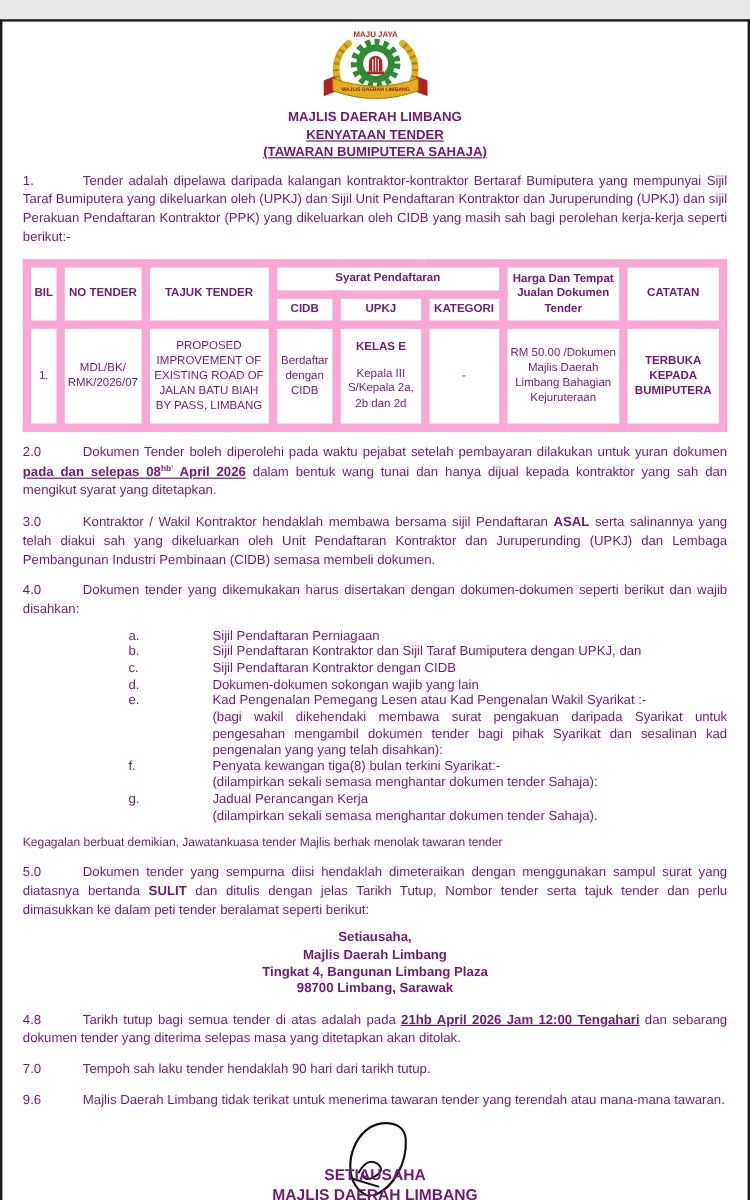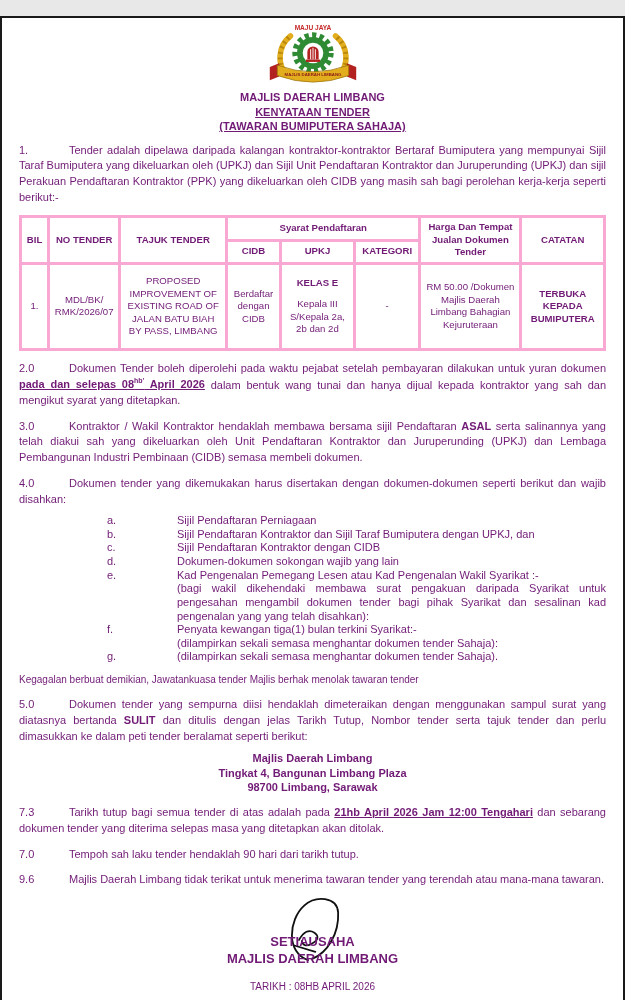--- a/index.html
+++ b/index.html
@@ -17,21 +17,21 @@
   }
   .logo-wrap{text-align:center;margin:0;}
   .doc-header{text-align:center;font-weight:bold;font-size:11px;line-height:1.32;margin-top:2px;}
   .u{text-decoration:underline;}
   p.body{font-size:11px;line-height:1.43;text-align:justify;margin:0 0 10px 0;}
   .num{display:inline-block;width:50px;}
   .bold{font-weight:bold;}
   sup{font-size:7px;}
   
   table.tender{border-collapse:collapse;width:100%;table-layout:fixed;margin:1px 0 10px 0;font-size:9.6px;}
-  table.tender th,table.tender td{border:3px solid #f9a8d4;text-align:center;vertical-align:middle;padding:3px 2px;line-height:1.3;}
+  table.tender th,table.tender td{border:7px solid #f9a8d4;text-align:center;vertical-align:middle;padding:3px 2px;line-height:1.3;}
   table.tender th{font-weight:bold;}
   .pre{white-space:pre-line;}
   .cell-gap{margin-top:9px;}
   
   .sub-list{margin:0 0 9px 88px;font-size:11px;line-height:1.24;}
   .li{display:flex;margin:0;}
   .li .letter{width:70px;flex:0 0 70px;}
   .li .li-text{flex:1;}
   .li .li-note{text-align:justify;}
   .plain-line{font-size:10px;line-height:1.4;margin:0 0 10px 0;}
@@ -172,43 +172,45 @@
     <div class="li">
       <span class="letter">e.</span>
       <div class="li-text">
         <div>Kad Pengenalan Pemegang Lesen atau Kad Pengenalan Wakil Syarikat :-</div>
         <div class="li-note">(bagi wakil dikehendaki membawa surat pengakuan daripada Syarikat untuk pengesahan mengambil dokumen tender bagi pihak Syarikat dan sesalinan kad pengenalan yang yang telah disahkan):</div>
       </div>
     </div>
     <div class="li">
       <span class="letter">f.</span>
       <div class="li-text">
-        <div>Penyata kewangan tiga(1) bulan terkini Syarikat:-</div>
+        <div>Penyata kewangan tiga(8) bulan terkini Syarikat:-</div>
         <div class="li-note">(dilampirkan sekali semasa menghantar dokumen tender Sahaja):</div>
       </div>
     </div>
     <div class="li">
       <span class="letter">g.</span>
       <div class="li-text">
+        <div>Jadual Perancangan Kerja</div>
         <div class="li-note">(dilampirkan sekali semasa menghantar dokumen tender Sahaja).</div>
       </div>
     </div>
   </div>
 
   <p class="plain-line">Kegagalan berbuat demikian, Jawatankuasa tender Majlis berhak menolak tawaran tender</p>
 
   <p class="body" style="margin-bottom:7px;"><span class="num">5.0</span><span>Dokumen tender yang sempurna diisi hendaklah dimeteraikan dengan menggunakan sampul surat yang diatasnya bertanda </span><span class="bold">SULIT</span><span> dan ditulis dengan jelas Tarikh Tutup, Nombor tender serta tajuk tender dan perlu dimasukkan ke dalam peti tender beralamat seperti berikut:</span></p>
 
   <div class="address">
+    <div>Setiausaha,</div>
     <div>Majlis Daerah Limbang</div>
     <div>Tingkat 4, Bangunan Limbang Plaza</div>
     <div>98700 Limbang, Sarawak</div>
   </div>
 
-  <p class="body"><span class="num">7.3</span><span>Tarikh tutup bagi semua tender di atas adalah pada </span><span class="bold u">21hb April 2026 Jam 12:00 Tengahari</span><span> dan sebarang dokumen tender  yang diterima selepas masa yang ditetapkan akan ditolak.</span></p>
+  <p class="body"><span class="num">4.8</span><span>Tarikh tutup bagi semua tender di atas adalah pada </span><span class="bold u">21hb April 2026 Jam 12:00 Tengahari</span><span> dan sebarang dokumen tender  yang diterima selepas masa yang ditetapkan akan ditolak.</span></p>
 
   <p class="body"><span class="num">7.0</span><span>Tempoh sah laku tender hendaklah 90 hari dari tarikh tutup.</span></p>
 
   <p class="body" style="margin-bottom:0;"><span class="num">9.6</span><span>Majlis Daerah Limbang tidak terikat untuk menerima tawaran tender yang terendah atau mana-mana tawaran.</span></p>
 
   <div class="footer">
     <svg class="sig" width="82" height="72" viewBox="0 0 90 78">
       <path d="M36,72 C12,64 14,28 32,12 C44,1 68,2 69,20 C70,42 58,64 40,71" fill="none" stroke="#111" stroke-width="2" stroke-linecap="round"></path>
       <path d="M26,50 q8,-14 17,-8 q8,6 -3,12 q-9,5 -11,-3" fill="none" stroke="#111" stroke-width="1.8" stroke-linecap="round"></path>
       <path d="M21,56 l23,7" fill="none" stroke="#111" stroke-width="1.8" stroke-linecap="round"></path>

